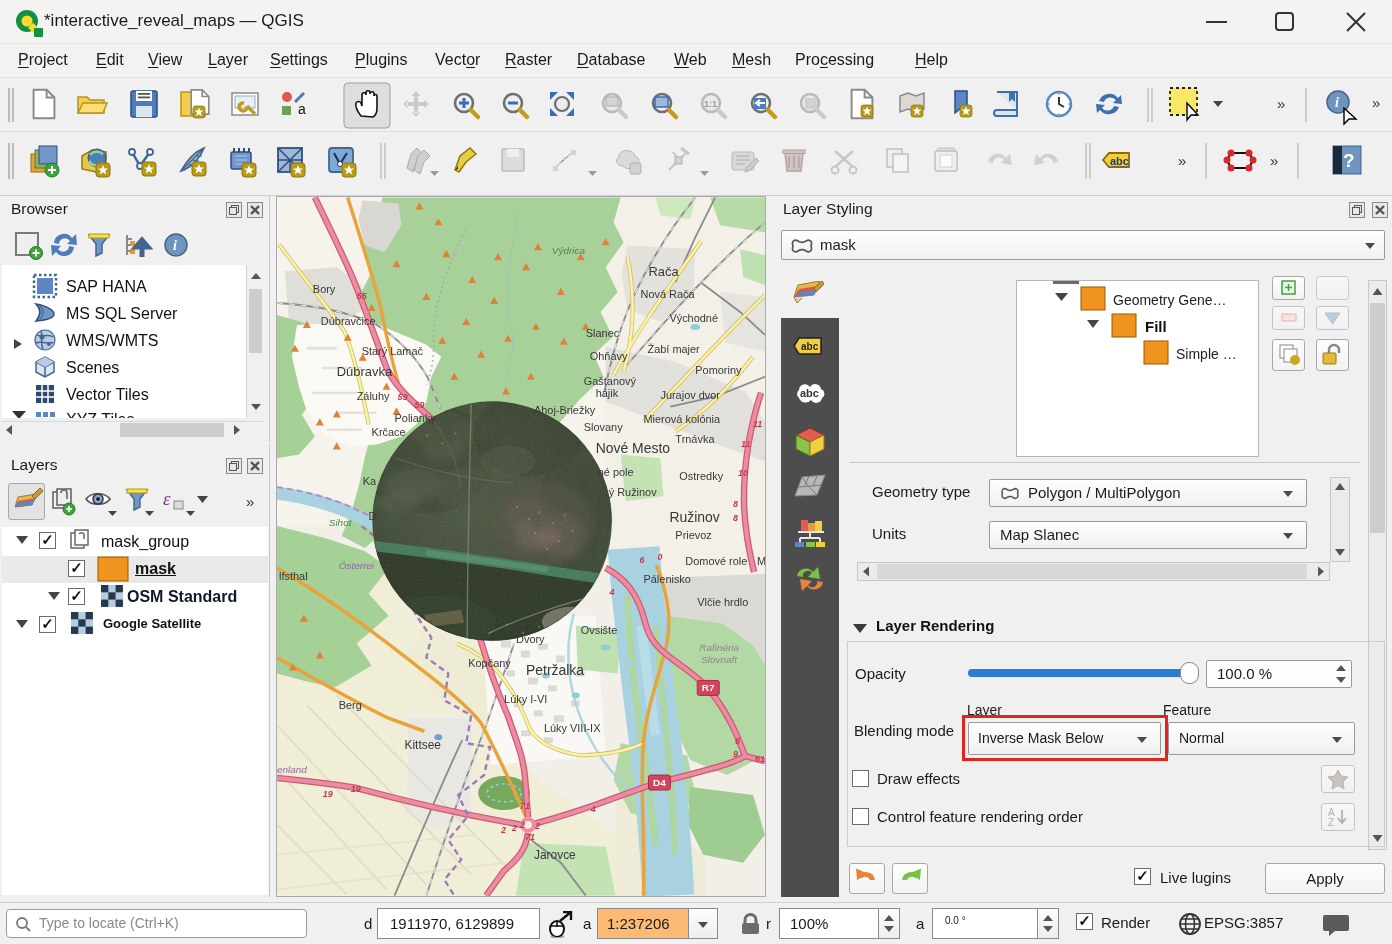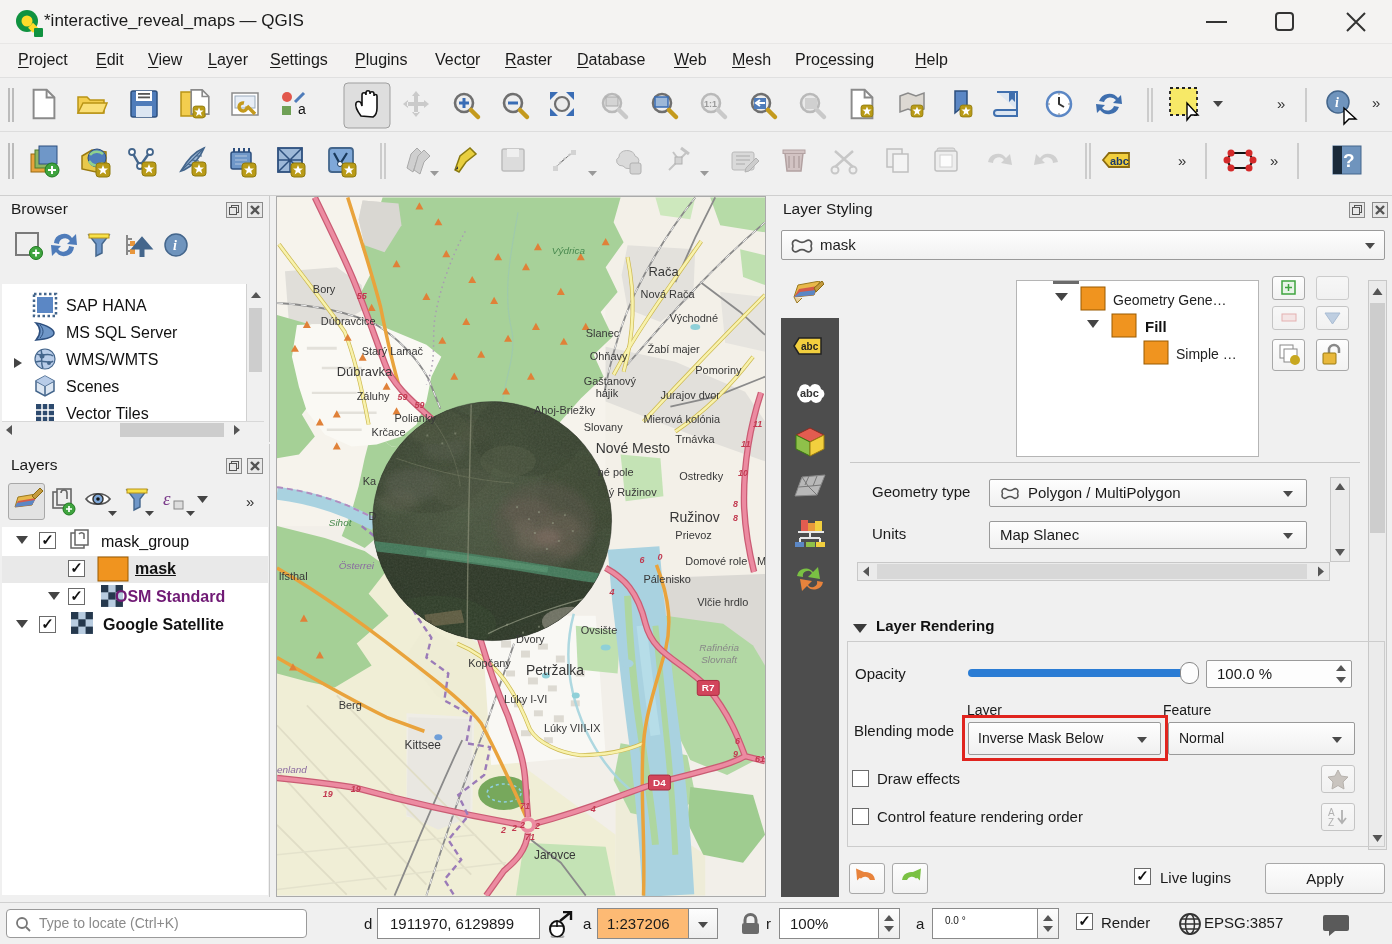--- a/index.html
+++ b/index.html
@@ -375,21 +375,21 @@
         <path d="M-11,-10 v20 M-11,-6 h5 M-11,0 h5 M-11,6 h5" stroke="#888" stroke-width="2"></path>
         <rect x="-8" y="-4" width="5" height="5" fill="#e8963c"></rect>
         <rect x="-8" y="4" width="5" height="5" fill="#e8963c"></rect>
         <path d="M4,12 v-16 M-2,2 l6,-7 6,7 z" stroke="#44668c" stroke-width="5" fill="#44668c"></path>
       </g>
 <g transform="translate(176,21)">
         <circle r="11" fill="#6f94bd" stroke="#44668c" stroke-width="1.5"></circle>
         <text x="-3" y="5" font-size="14" font-style="italic" font-weight="bold" fill="#fff" font-family="Liberation Serif">i</text>
       </g>
 </svg>
-<div class="abs white" style="left:2px;top:88px;width:262px;height:153px">
+<div class="abs white" style="left:2px;top:69px;width:262px;height:153px">
 <svg class="abs" style="left:0;top:0" width="246" height="153" viewBox="0 0 246 153">
 <g font-family="Liberation Sans" font-size="16" fill="#111">
 <text x="64" y="27">SAP HANA</text>
           <text x="64" y="54">MS SQL Server</text>
           <text x="64" y="81">WMS/WMTS</text>
           <text x="64" y="108">Scenes</text>
           <text x="64" y="135">Vector Tiles</text>
           <text x="64" y="160">XYZ Tiles</text>
 </g>
 <path d="M12,74 l8,5 -8,5 z" fill="#444"></path>
@@ -525,22 +525,22 @@
         <g fill="#25384d">
           <rect x="1" y="1" width="7.3" height="7.3"></rect>
           <rect x="8.3" y="8.3" width="7.3" height="7.3"></rect>
           <rect x="15.6" y="1" width="7.3" height="7.3"></rect>
           <rect x="1" y="15.6" width="7.3" height="7.3"></rect>
           <rect x="15.6" y="15.6" width="7.3" height="7.3"></rect>
         </g>
       </svg>
 <div class="abs" style="left:99px;top:6px;font-size:16px;color:#111">mask_group</div>
 <div class="abs" style="left:133px;top:33px;font-size:16px;font-weight:bold;text-decoration:underline;color:#111">mask</div>
-<div class="abs" style="left:113px;top:61px;font-size:16px;font-weight:bold;color:#701a75">OSM Standard</div>
-<div class="abs" style="left:101px;top:89px;font-size:16px;font-weight:bold;color:#111">Google Satellite</div>
+<div class="abs" style="left:125px;top:61px;font-size:16px;font-weight:bold;color:#0f172a">OSM Standard</div>
+<div class="abs" style="left:101px;top:89px;font-size:13px;font-weight:bold;color:#111">Google Satellite</div>
 </div>
 </div>
 <svg class="abs" style="left:276px;top:196px;border:1px solid #aaa" width="490" height="701" viewBox="0 0 490 701">
 <defs>
 <radialGradient id="sat" cx="45%" cy="42%">
         <stop offset="0%" stop-color="#4a5340"></stop>
         <stop offset="60%" stop-color="#404a37"></stop>
         <stop offset="100%" stop-color="#37412f"></stop>
       </radialGradient>
 <g id="tri">

